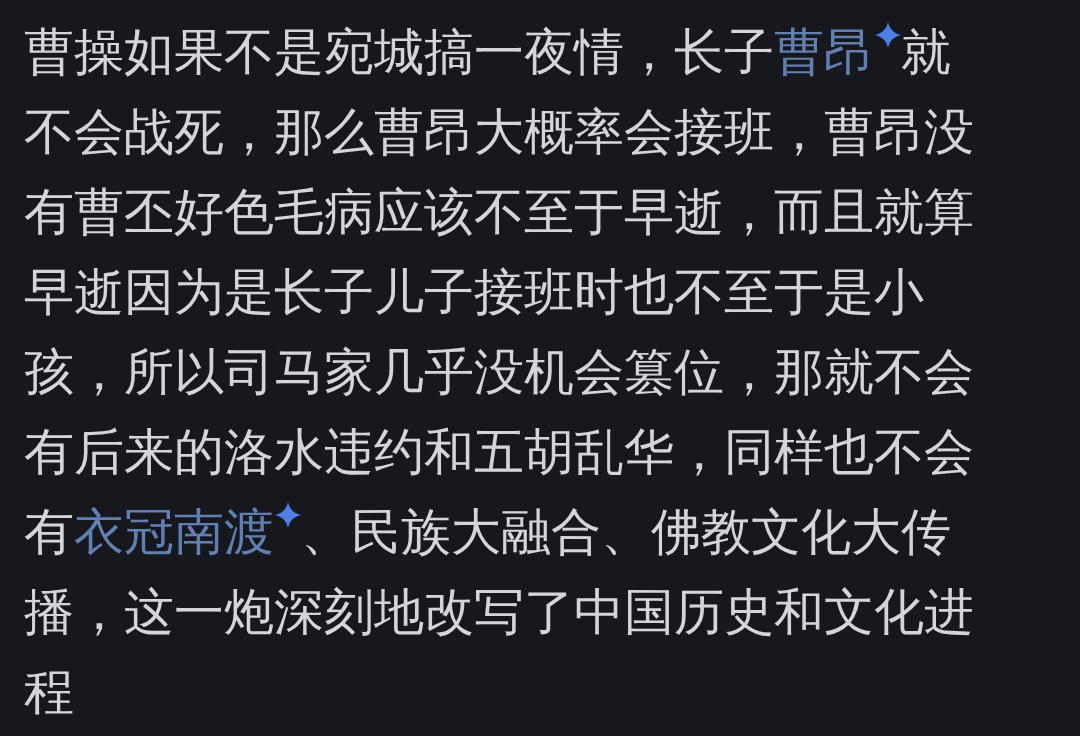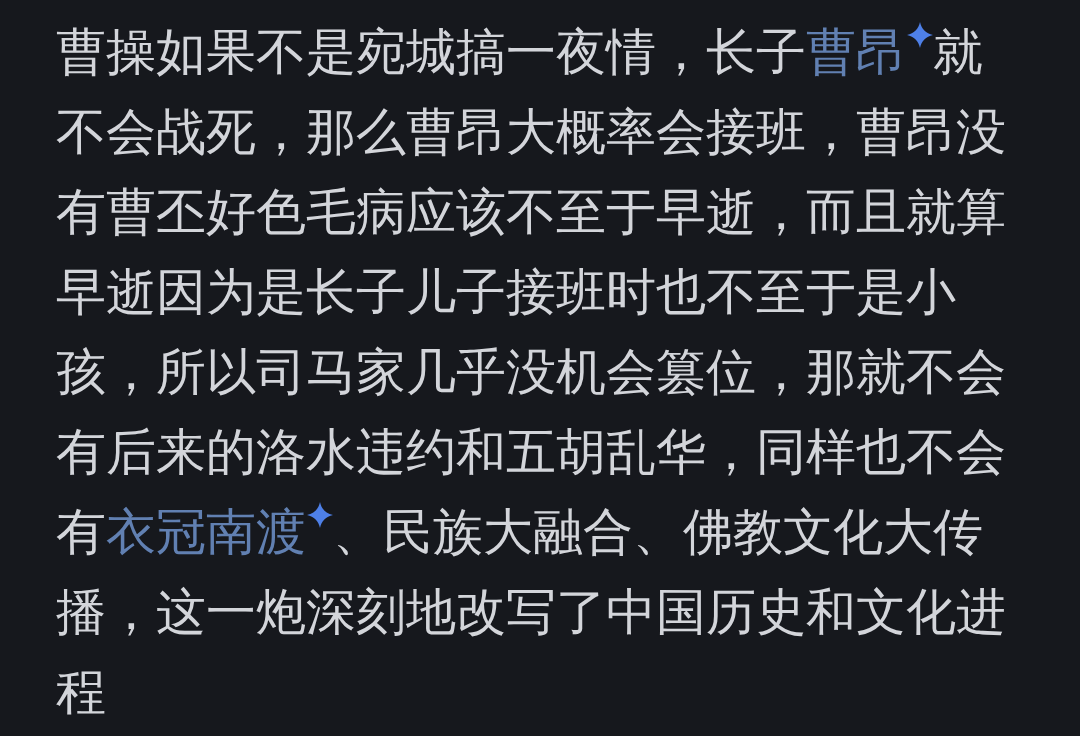--- a/index.html
+++ b/index.html
@@ -6,21 +6,21 @@
     margin: 0;
     padding: 0;
     width: 1080px;
     height: 736px;
     background: #16181d;
     overflow: hidden;
     font-family: "Liberation Sans", sans-serif;
   }
   .answer {
     box-sizing: border-box;
-    padding: 12px 0 0 56px;
+    padding: 12px 0 0 24px;
   }
   .para {
     margin: 0;
     width: 962px;
     font-size: 50px;
     line-height: 80px;
     font-weight: 500;
     color: #d3d5da;
     letter-spacing: 0;
     text-align: left;

